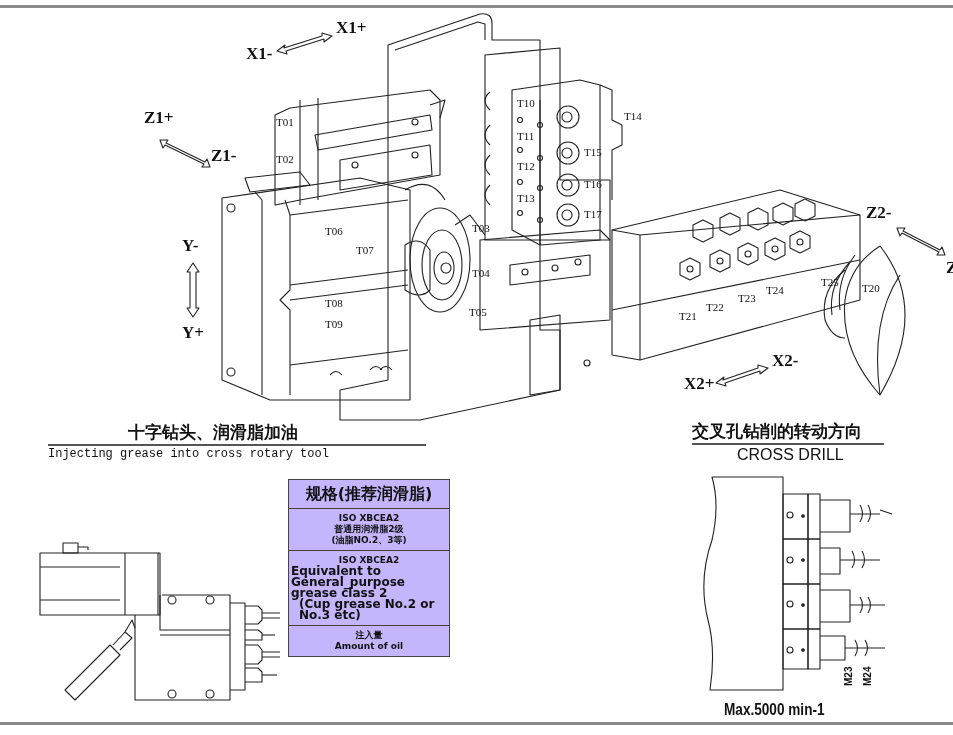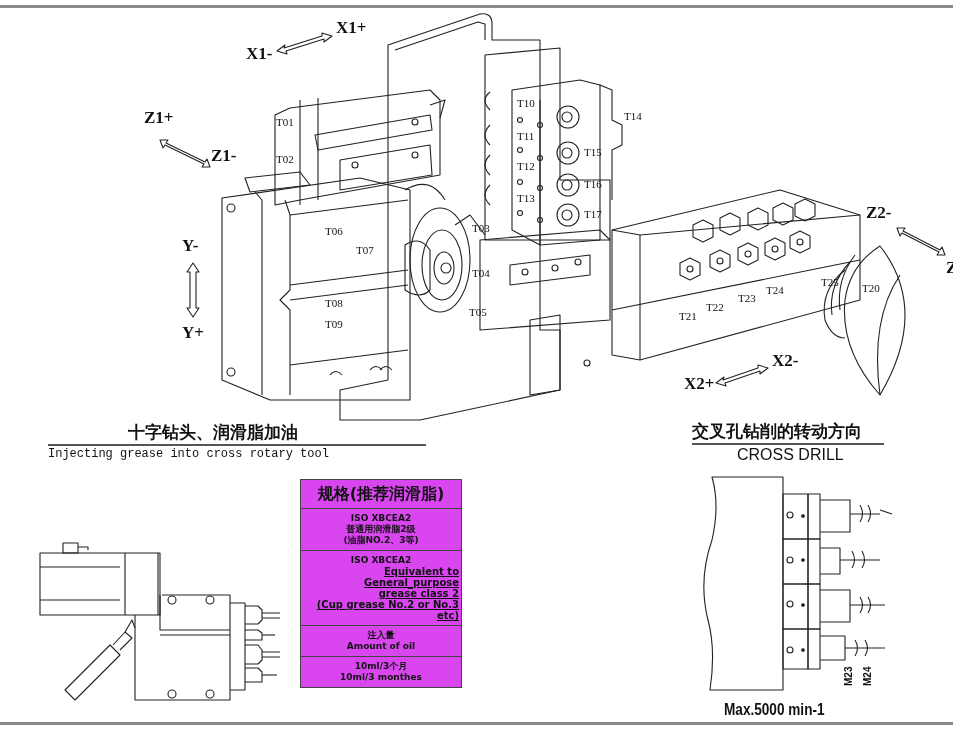--- a/index.html
+++ b/index.html
@@ -7,26 +7,26 @@
          font-family: "Liberation Serif", "DejaVu Serif", serif; color: #111; }
   .rule-top { position: absolute; left: 0; top: 5px; width: 953px; height: 3px; background: #8a8a8a; }
   .rule-bottom { position: absolute; left: 0; top: 722px; width: 953px; height: 3px; background: #8a8a8a; }
   svg.main { position: absolute; left: 0; top: 0; }
   .lbl { position: absolute; font-family: "Liberation Serif", "DejaVu Serif", serif; font-weight: bold; color: #111; white-space: nowrap; }
   .axis { font-size: 17px; }
   .tool { font-size: 11px; font-weight: normal; }
   .cn-title { position: absolute; font-family: "DejaVu Sans", sans-serif; font-weight: bold; font-size: 17px; white-space: nowrap; }
   .en-title { position: absolute; font-family: "Liberation Mono", "DejaVu Sans Mono", monospace; font-size: 12px; font-weight: normal; white-space: nowrap; }
   .title-line { position: absolute; height: 2px; background: #555; }
-  .spec-table { position: absolute; left: 300px; top: 479px; width: 160px; border: 1.5px solid #444; background: #d946ef; }
+  .spec-table { position: absolute; left: 288px; top: 479px; width: 160px; border: 1.5px solid #444; background: #c4b5fd; }
   .spec-cell { border-top: 1.5px solid #444; text-align: center; font-size: 9px; line-height: 11px; padding: 4px 2px; font-family: "DejaVu Sans", sans-serif; font-weight: bold; }
   .spec-cell:first-child { border-top: none; }
   .spec-head-cn { font-size: 16px; line-height: 20px; font-family: "DejaVu Sans", sans-serif; font-weight: bold; }
   .spec-head-en { font-size: 16px; line-height: 20px; font-family: "Liberation Mono", "DejaVu Sans Mono", monospace; font-weight: bold; }
-  .spec-en-left { text-align: right; font-size: 10px; line-height: 11px; text-decoration: underline; }
+  .spec-en-left { text-align: left; font-size: 12px; line-height: 11px; }
   .max-speed { position: absolute; left: 724px; top: 701px; font-family: "Liberation Sans", "DejaVu Sans", sans-serif; font-size: 16px; font-weight: bold; transform: scaleX(0.85); transform-origin: left; }
   .vlabel { position: absolute; font-size: 10px; font-weight: bold; transform: rotate(-90deg); transform-origin: left top; font-family: "Liberation Sans", sans-serif; }
 </style>
 </head>
 <body>
 
 <div class="rule-top"></div>
 <div class="rule-bottom"></div>
 
 <svg class="main" width="953" height="735" viewBox="0 0 953 735" fill="none" stroke="#222" stroke-width="1.1" stroke-linejoin="round">
@@ -260,24 +260,20 @@
   <div class="spec-cell">
     <div>ISO XBCEA2</div>
     <div class="spec-en-left">Equivalent to General_purpose</div>
     <div class="spec-en-left">grease class 2</div>
     <div class="spec-en-left" style="padding-left:8px;">(Cup grease No.2 or No.3 etc)</div>
   </div>
   <div class="spec-cell">
     <div>注入量</div>
     <div>Amount of oil</div>
   </div>
-  <div class="spec-cell">
-    <div>10ml/3个月</div>
-    <div>10ml/3 monthes</div>
-  </div>
 </div>
 
 <div class="cn-title" style="left:692px;top:420px;">交叉孔钻削的转动方向</div>
 <div class="title-line" style="left:692px;top:443px;width:192px;"></div>
 <div class="lbl" style="left:737px;top:446px;font-family:'Liberation Sans','DejaVu Sans',sans-serif;font-weight:normal;font-size:16px;">CROSS DRILL</div>
 <div class="vlabel" style="left:843px;top:686px;">M23</div>
 <div class="vlabel" style="left:862px;top:686px;">M24</div>
 <div class="max-speed">Max.5000 min-1</div>
 
 </body></html>

